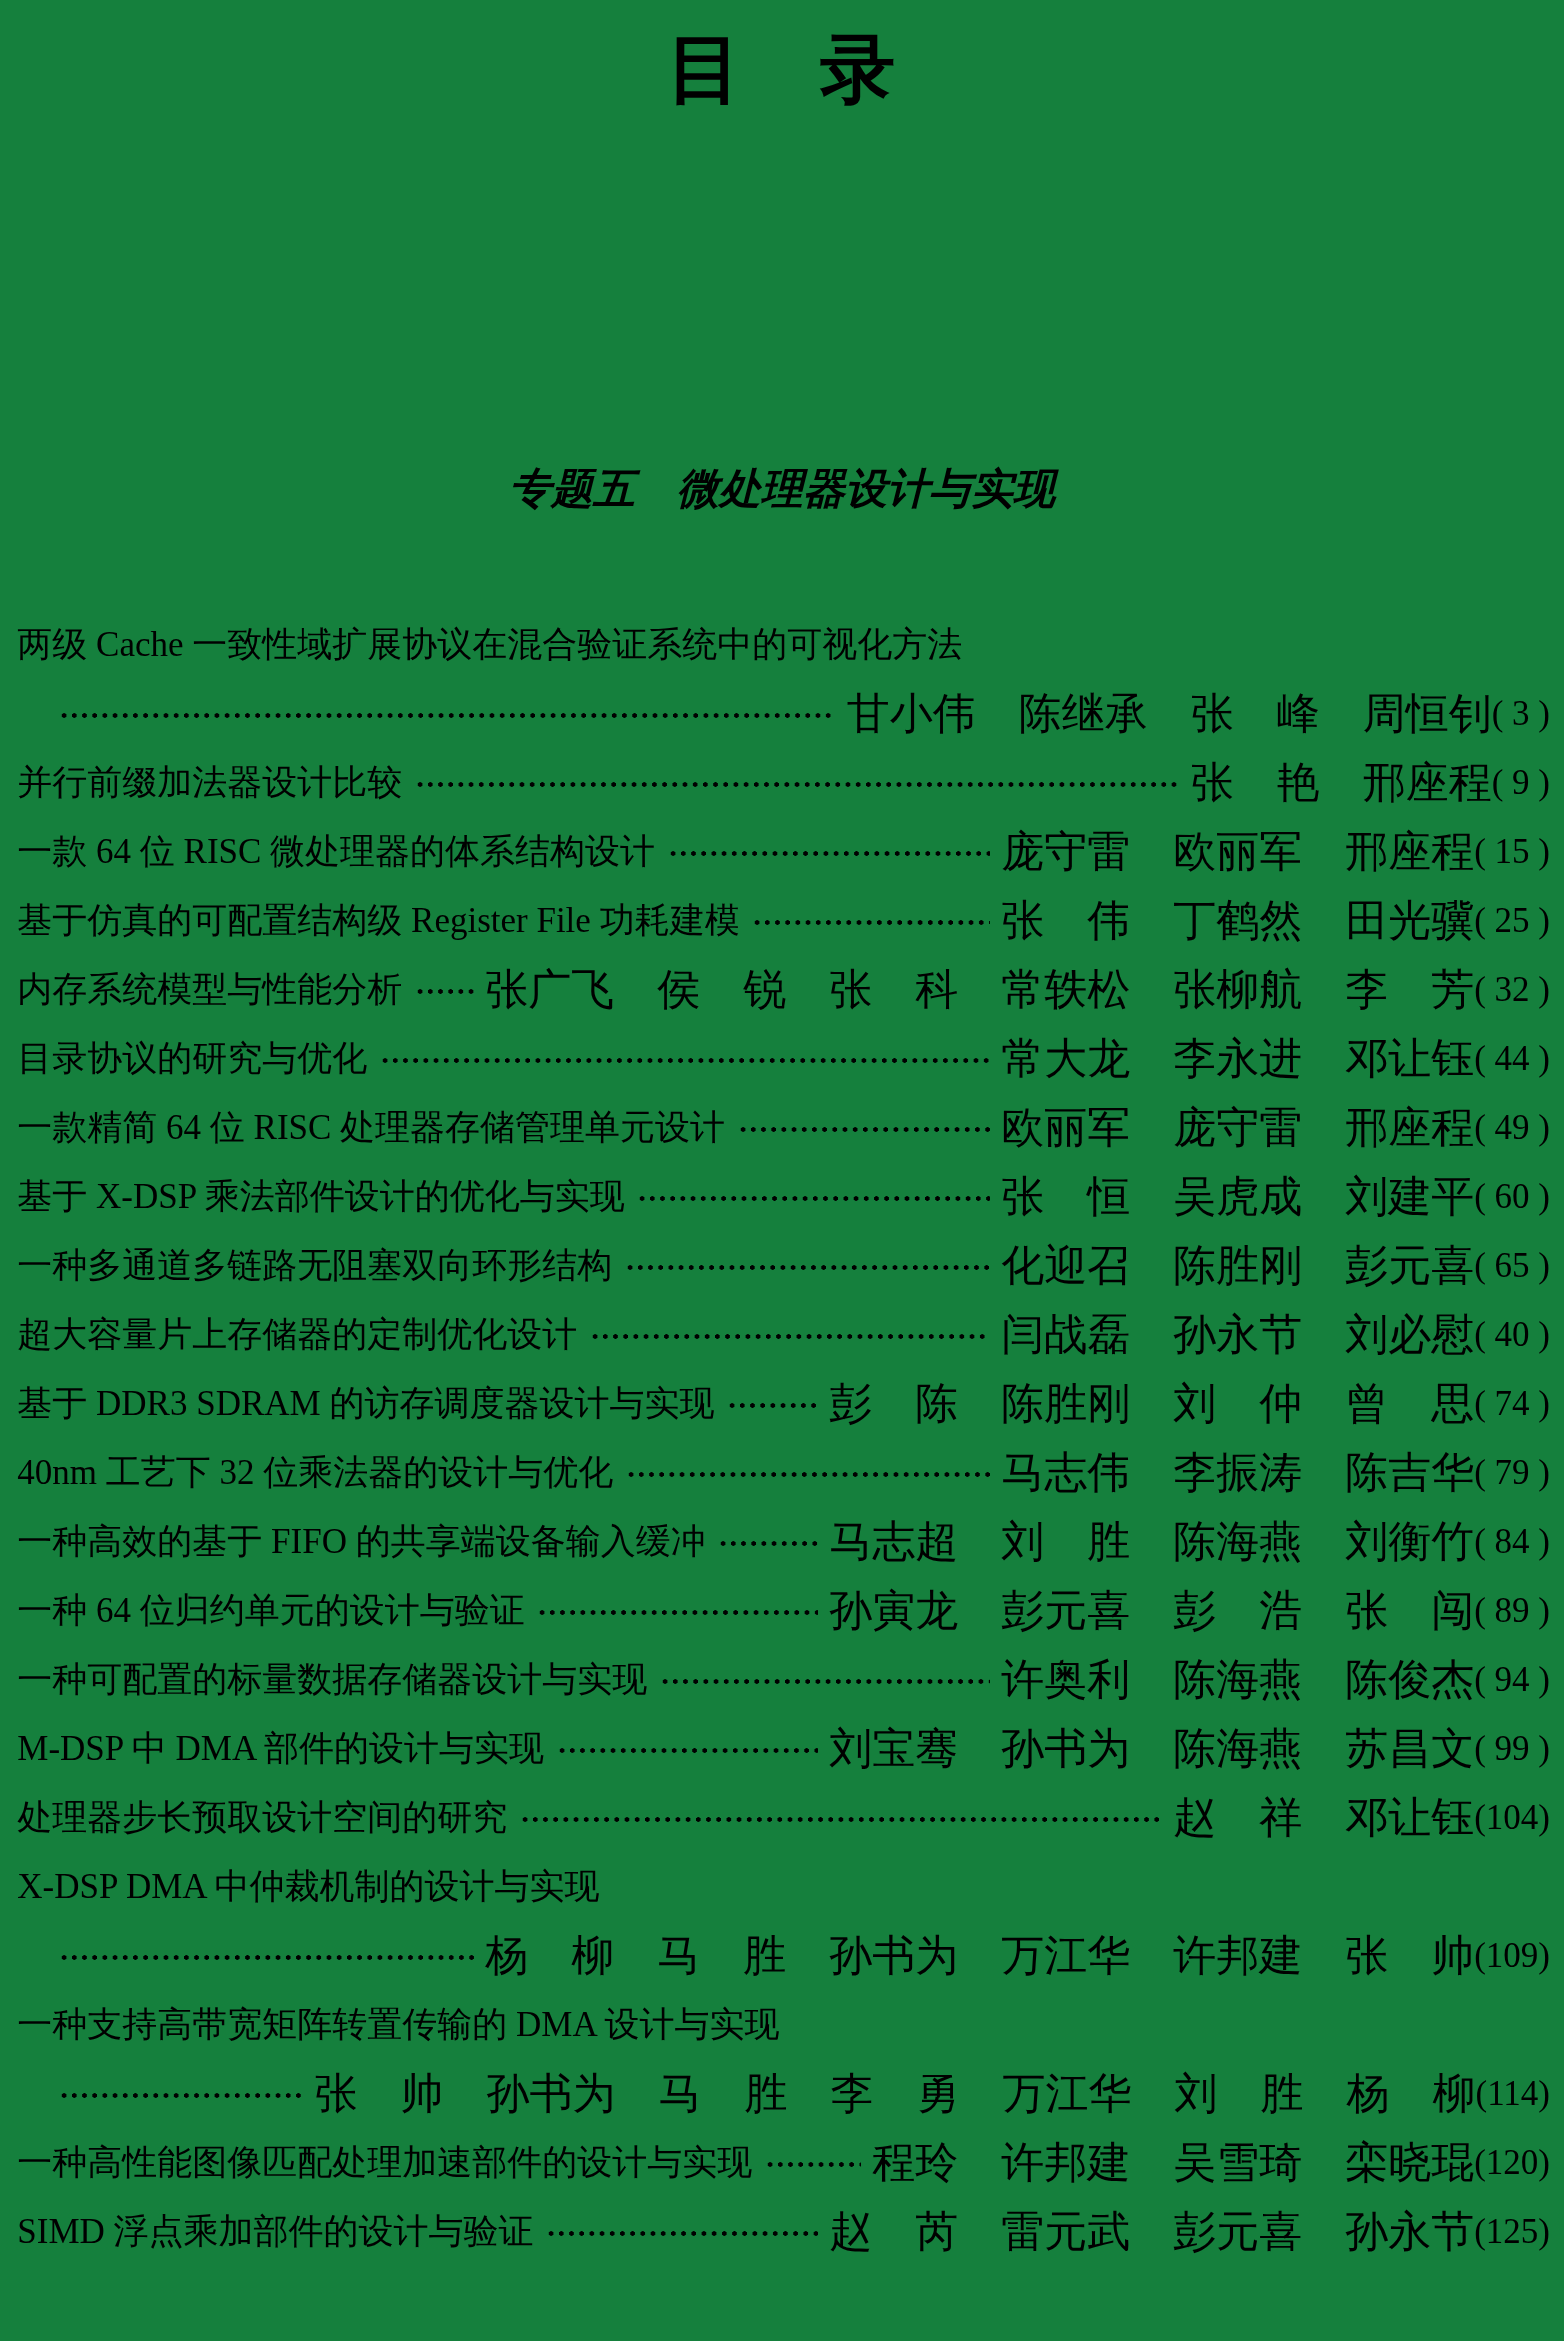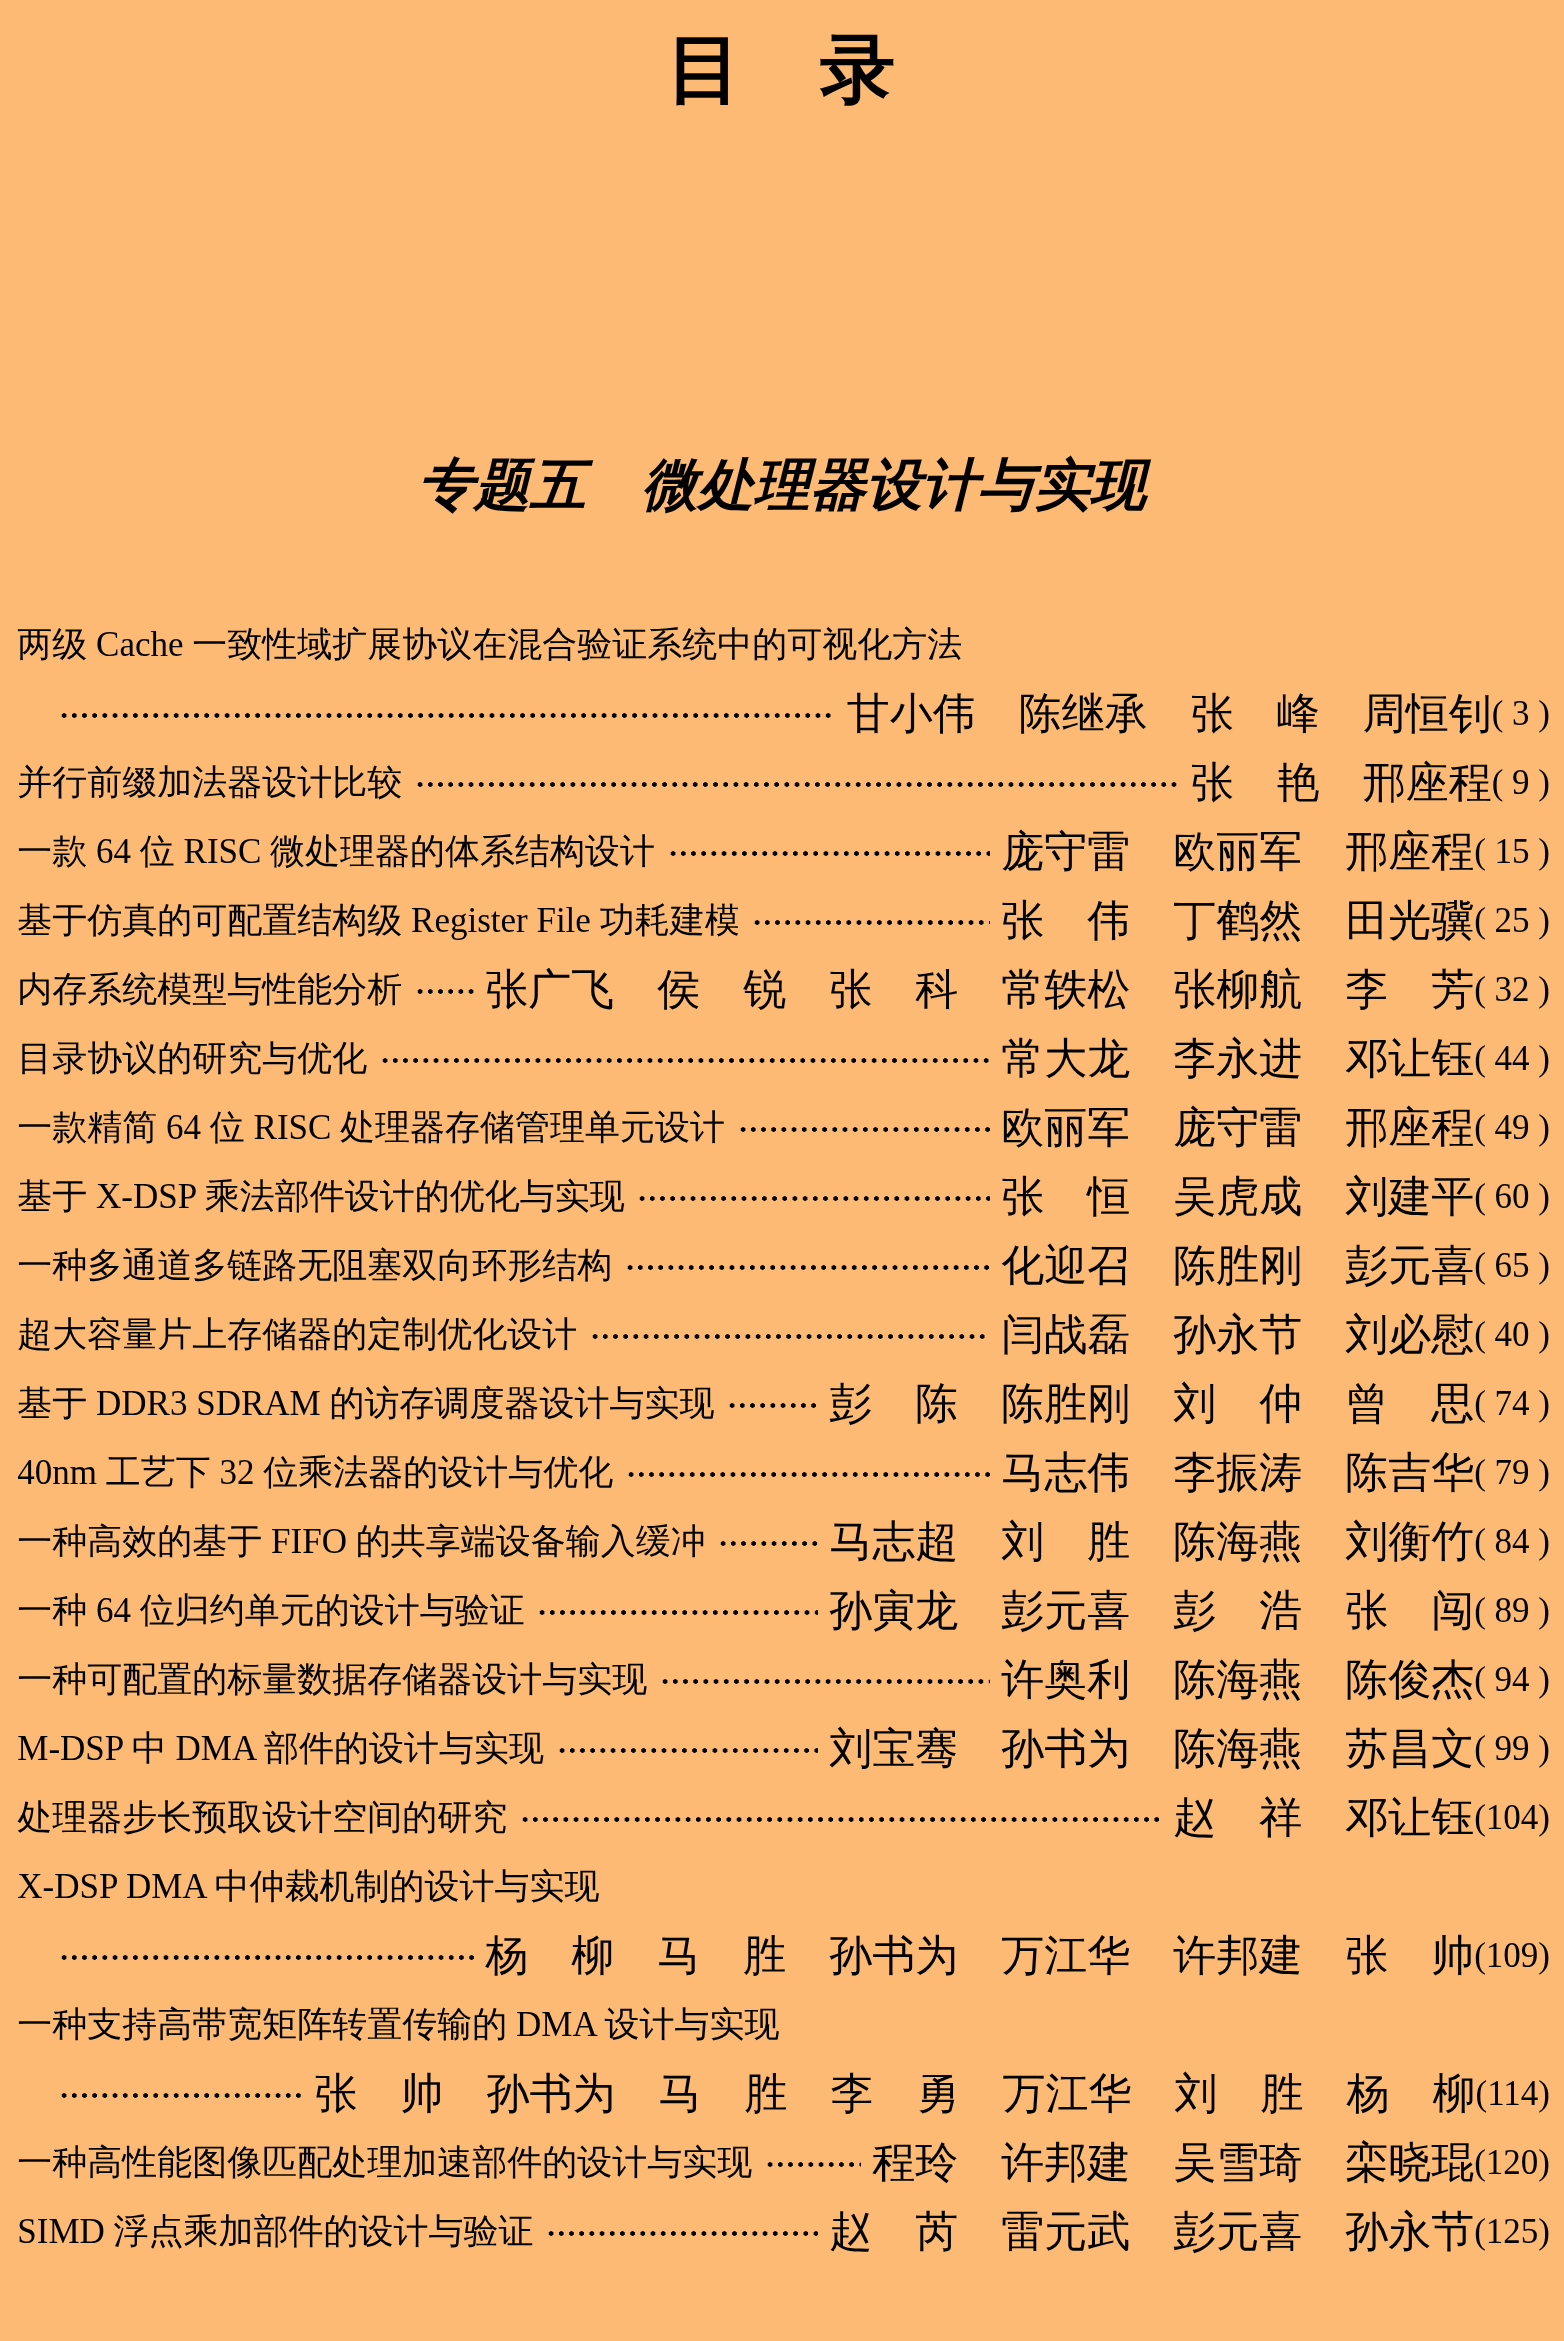--- a/index.html
+++ b/index.html
@@ -1,41 +1,41 @@
 <!DOCTYPE html>
 <html style="font-size:12.6px"><head>
 <meta charset="utf-8">
 <style>
   html,body { margin:0; padding:0; background:#e8e8e8; }
   .page {
     position:relative;
     width:1564px;
     height:2342px;
-    background:#fdba74;
+    background:#15803d;
     color:#000;
     font-family:"Liberation Serif","DejaVu Serif",serif;
     overflow:hidden;
   }
   .doc-title {
     position:absolute;
     top:31px; left:0; right:0;
     margin:0;
     text-align:center;
     font-size:75px;
     font-weight:700;
     line-height:1.05;
     letter-spacing:1.6px;
     white-space:pre;
   }
   .section-heading {
     position:absolute;
     top:452px; left:0; right:0;
-    margin:0;
+    margin:12px;
     text-align:center;
-    font-size:56px;
+    font-size:42px;
     font-weight:700;
     font-style:italic; 
     line-height:1.2;
     white-space:pre;
   }
   .entries {
     position:absolute;
     top:610px;
     left:17.3px;
     right:14px;

